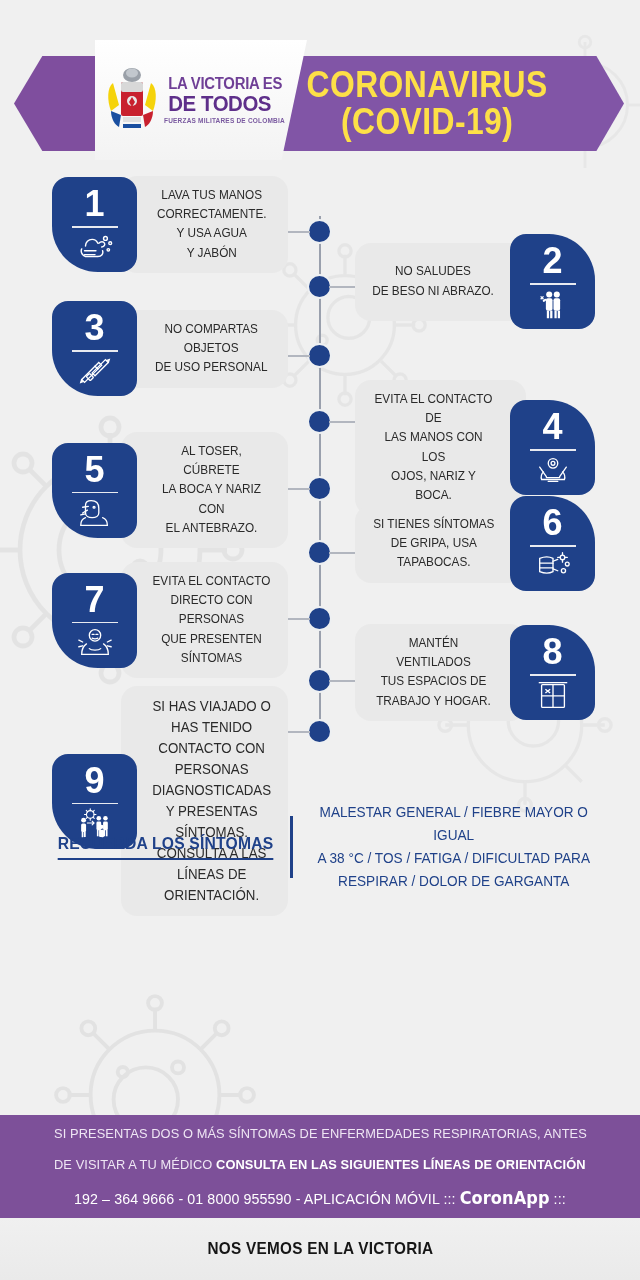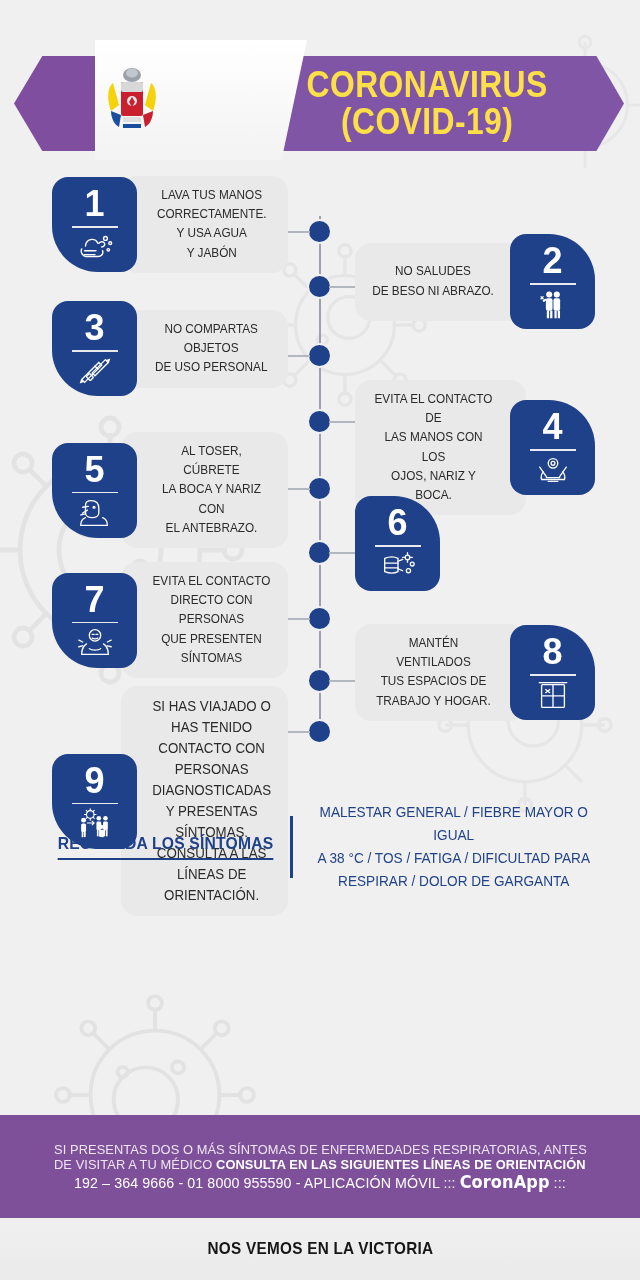--- a/index.html
+++ b/index.html
@@ -103,21 +103,21 @@
     font-size:16.5px; font-weight:bold; color:#1f4189; letter-spacing:.2px;
     border-bottom:2.5px solid #1f4189; padding-bottom:5px; transform:scaleX(.95);
   }
   .sym-div { width:2.5px; height:62px; background:#1f4189; margin:0 14px 0 0; }
   .sym-right { flex:1; text-align:center; font-size:14.2px; color:#1f4189; line-height:1.62; transform:scaleX(.96); }
 
   
   .footer-band {
     position:absolute; left:0; right:0; top:1115px; height:103px;
     background:#7d5099; z-index:4;
-    display:flex; flex-direction:column; align-items:center; justify-content:center; gap:0;
+    display:flex; flex-direction:column; align-items:center; justify-content:center; gap:16px;
   }
   .fb-l1 { font-size:13.5px; color:#efe6f4; transform:scaleX(.95); letter-spacing:.1px; }
   .fb-l2 { font-size:13.5px; color:#efe6f4; transform:scaleX(.95); letter-spacing:.1px; }
   .fb-l2 b { color:#ffffff; font-weight:bold; }
   .fb-l3 { font-size:15px; color:#ffffff; transform:scaleX(.95); letter-spacing:.1px; }
   .fb-l3 .app { font-family:"DejaVu Sans", sans-serif; font-weight:bold; font-size:17px; }
 
   .tagline {
     position:absolute; left:0; right:0; top:1218px; height:62px; z-index:4;
     display:flex; align-items:center; justify-content:center;
@@ -235,20 +235,25 @@
         <path d="M48 50 C48 58 44 64 40 66 L38 54 Z" fill="#c8202e"></path>
         <ellipse cx="27" cy="14" rx="9" ry="7" fill="#9aa0a8"></ellipse>
         <ellipse cx="27" cy="12" rx="6" ry="4.5" fill="#c2c7cd"></ellipse>
         <rect x="16" y="21" width="22" height="34" rx="2" fill="#c8202e"></rect>
         <rect x="16" y="21" width="22" height="10" rx="2" fill="#d8d8d8"></rect>
         <circle cx="27" cy="40" r="5" fill="#e8e8e8"></circle>
         <path d="M27 36 l3 5 -3 5 -3 -5 Z" fill="#c8202e"></path>
         <rect x="18" y="56" width="18" height="5" fill="#e0e0e0"></rect>
         <rect x="18" y="63" width="18" height="4" fill="#1a4fa0"></rect>
       </svg>
+      <div class="logo-text">
+        <span class="lt1">LA VICTORIA ES</span>
+        <span class="lt2">DE TODOS</span>
+        <span class="lt3">FUERZAS MILITARES DE COLOMBIA</span>
+      </div>
     </div>
   </div>
 
 
 
   <div class="steps">
     <div class="spine"></div>
 
     <div class="dot" style="top:53px"></div>
     <div class="dot" style="top:108px"></div>
@@ -368,20 +373,23 @@
             <path d="M12 14l-5 3M10 18l-5 1M13 10l-6 1"></path>
           </g>
         </svg>
       </div>
       <div class="bubble left-tail" style="flex:1">
         <span>AL TOSER,  CÚBRETE<br>LA BOCA Y NARIZ CON<br>EL ANTEBRAZO.</span>
       </div>
     </div>
 
     <div class="row" style="right:45px; top:330px; width:240px">
+      <div class="bubble right-tail" style="flex:1">
+        <span>SI TIENES SÍNTOMAS<br>DE GRIPA, USA<br>TAPABOCAS.</span>
+      </div>
       <div class="badge right">
         <div class="num">6</div>
         <div class="rule"></div>
         <svg class="bicon" viewBox="0 0 40 32">
           <g fill="none" stroke="#fff" stroke-width="1.4" stroke-linecap="round">
             <path d="M6 8c5-2 10-2 14 0v14c-4 2-9 2-14 0z"></path>
             <path d="M6 13h14M6 18h14"></path>
             <path d="M20 11l5-2M20 19l5 2"></path>
             <circle cx="30" cy="7" r="2.4"></circle>
               <circle cx="35" cy="14" r="2"></circle>

